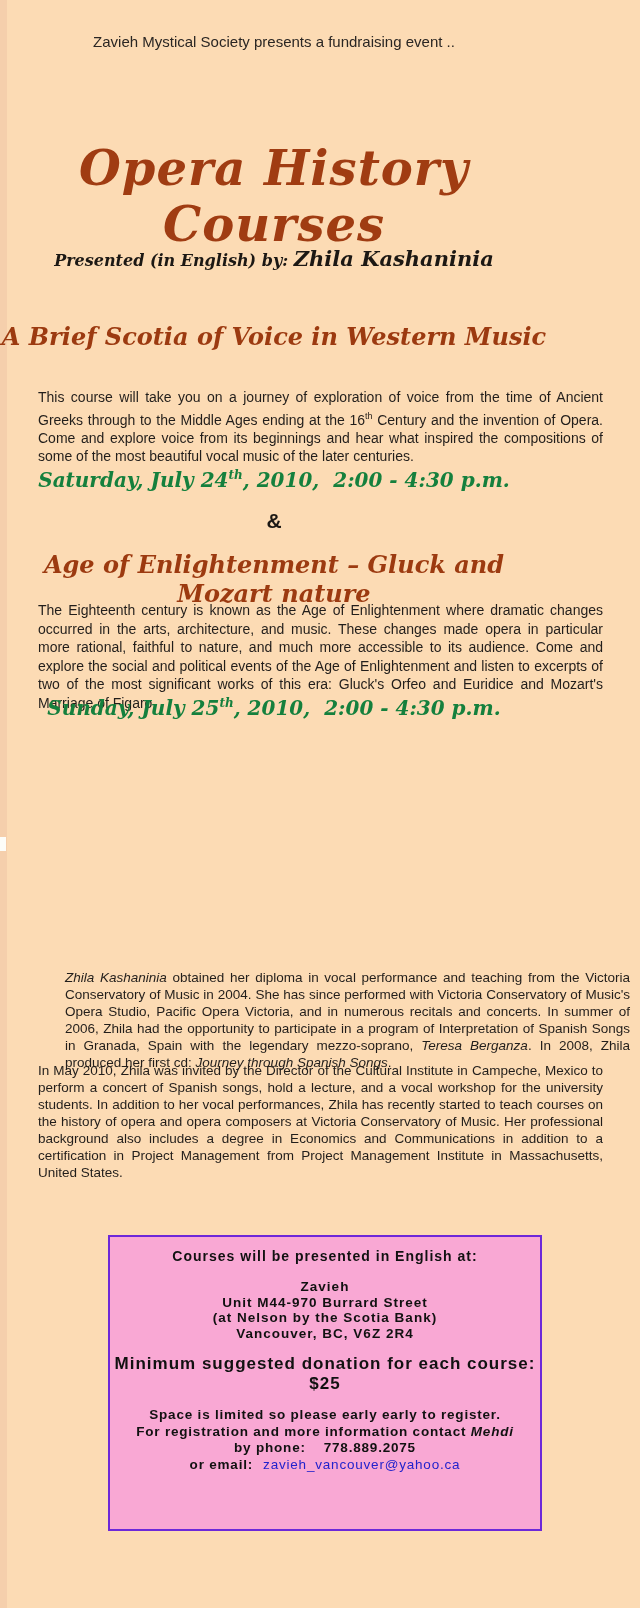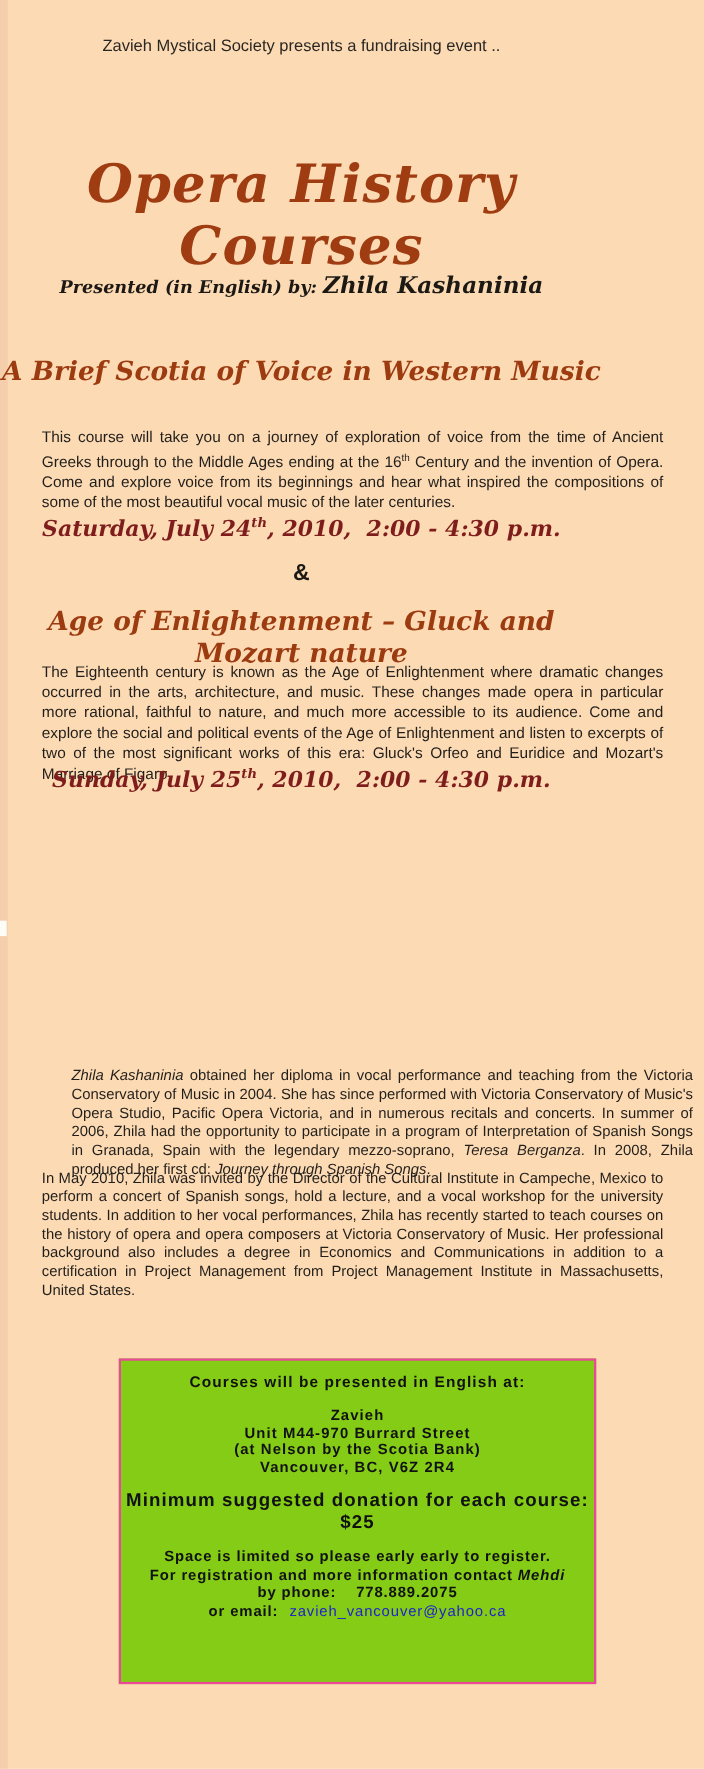--- a/index.html
+++ b/index.html
@@ -78,21 +78,21 @@
   .course1-para { top: 388px; }
   .course2-para { top: 601px; }
   .course-para sup { font-size: 9px; }
 
   .date-line {
     text-align: center;
     font-family: "DejaVu Serif", serif;
     font-style: italic;
     font-weight: bold;
     font-size: 20px;
-    color: #7f1d1d;
+    color: #15803d;
   }
   .date1 { top: 468px; }
   .date2 { top: 696px; }
   .date-line sup { font-size: 12px; }
 
   .ampersand {
     top: 509px;
     text-align: center;
     font-size: 21px;
     font-weight: bold;
@@ -121,22 +121,22 @@
   .ipara1 { top: 969px; margin-left: 27px; }
   .ipara2 { top: 1062px; }
   .instructor-para .it { font-style: italic; }
 
   .info-box {
     position: absolute;
     left: 108px;
     top: 1235px;
     width: 434px;
     height: 296px;
-    background: #84cc16;
-    border: 2px solid #ec4899;
+    background: #f9a8d4;
+    border: 2px solid #6d28d9;
   }
   .info-box .line {
     position: absolute;
     left: 0;
     width: 100%;
     text-align: center;
     font-weight: bold;
     letter-spacing: 1px;
     color: #111111;
   }

